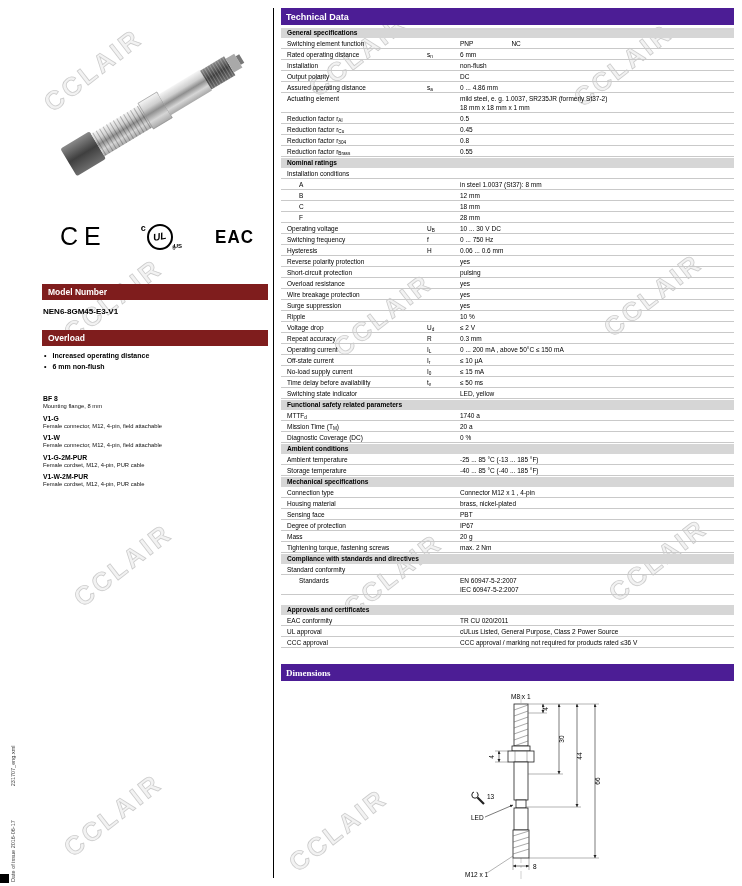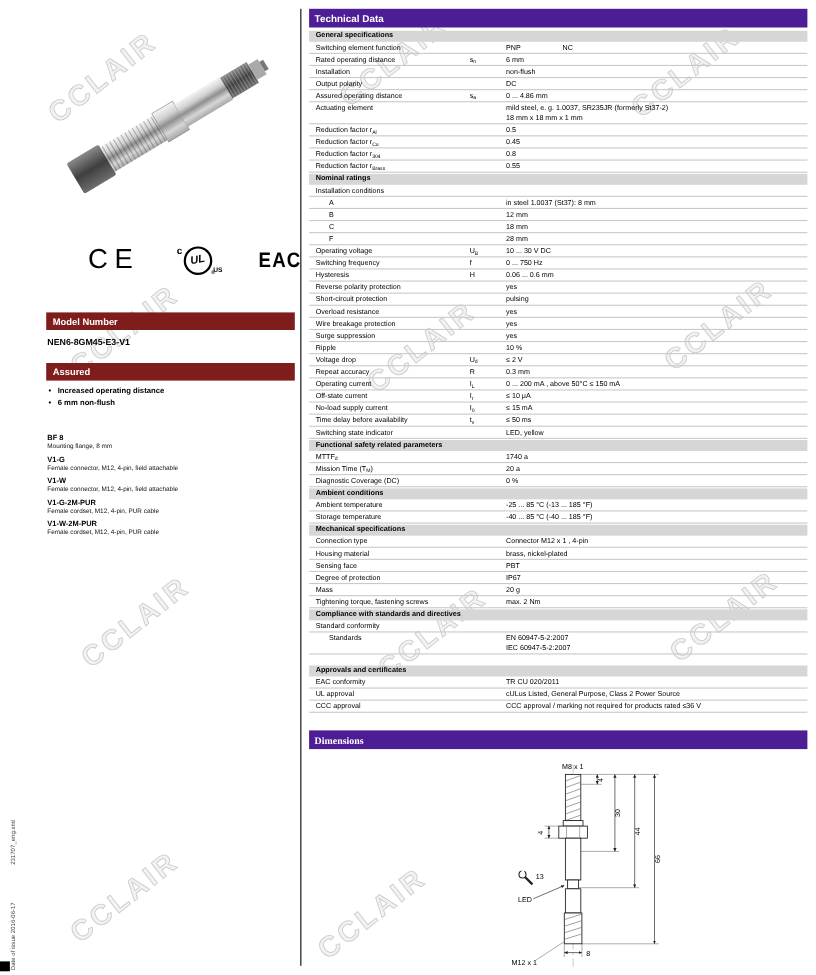--- a/index.html
+++ b/index.html
@@ -18,21 +18,21 @@
   .corner-mark { position:absolute; left:0; top:874px; width:9px; height:9px; background:#000; }
   .sidebar-text {
     position:absolute; left:10px; top:882px; width:300px; font-size:5.5px; color:#444;
     transform:rotate(-90deg); transform-origin:0 0; white-space:nowrap;
   }
   .sidebar-text .gap { display:inline-block; width:34px; }
 
   
   .left-col { position:absolute; left:42px; top:10px; width:226px; height:870px; }
   .product { position:absolute; top:8px; left:0; }
-  .logos { position:absolute; top:212px; left:18px; display:flex; align-items:center; gap:34px;margin-left:20px; }
+  .logos { position:absolute; top:212px; left:18px; display:flex; align-items:center; gap:34px; }
   .ce { font-size:25px; font-weight:400; letter-spacing:6px; }
   .ul-wrap { display:inline-flex; align-items:center; }
   .ul-c { font-size:9px; font-weight:bold; position:relative; top:-9px; margin-right:1px; }
   .ul-circle { position:relative; display:inline-flex; width:26px; height:26px; border:2px solid #000;
     border-radius:50%; align-items:center; justify-content:center; font-weight:bold; font-style:italic; }
   .ul-txt { font-size:10px; transform:rotate(-10deg); }
   .ul-reg { position:absolute; bottom:-3px; right:-5px; font-size:5px; font-style:normal; }
   .ul-us { font-size:6px; font-weight:bold; position:relative; top:9px; left:1px; }
   .eac { font-size:17px; font-weight:800; letter-spacing:1px; transform:scaleY(1.12); }
   .lblock { position:absolute; width:100%; }
@@ -136,21 +136,21 @@
       </span>
       <span class="eac">EAC</span>
     </div>
 
     <div class="lblock b-model">
       <div class="lbar">Model Number</div>
       <div class="model-val">NEN6-8GM45-E3-V1</div>
     </div>
 
     <div class="lblock b-feat">
-      <div class="lbar">Assured</div>
+      <div class="lbar">Overload</div>
       <div class="feat-list">
           <div class="feat-item">
             <span class="bullet">•</span>
             <span>Increased operating distance</span>
           </div>
           <div class="feat-item">
             <span class="bullet">•</span>
             <span>6 mm non-flush</span>
           </div>
         </div>

